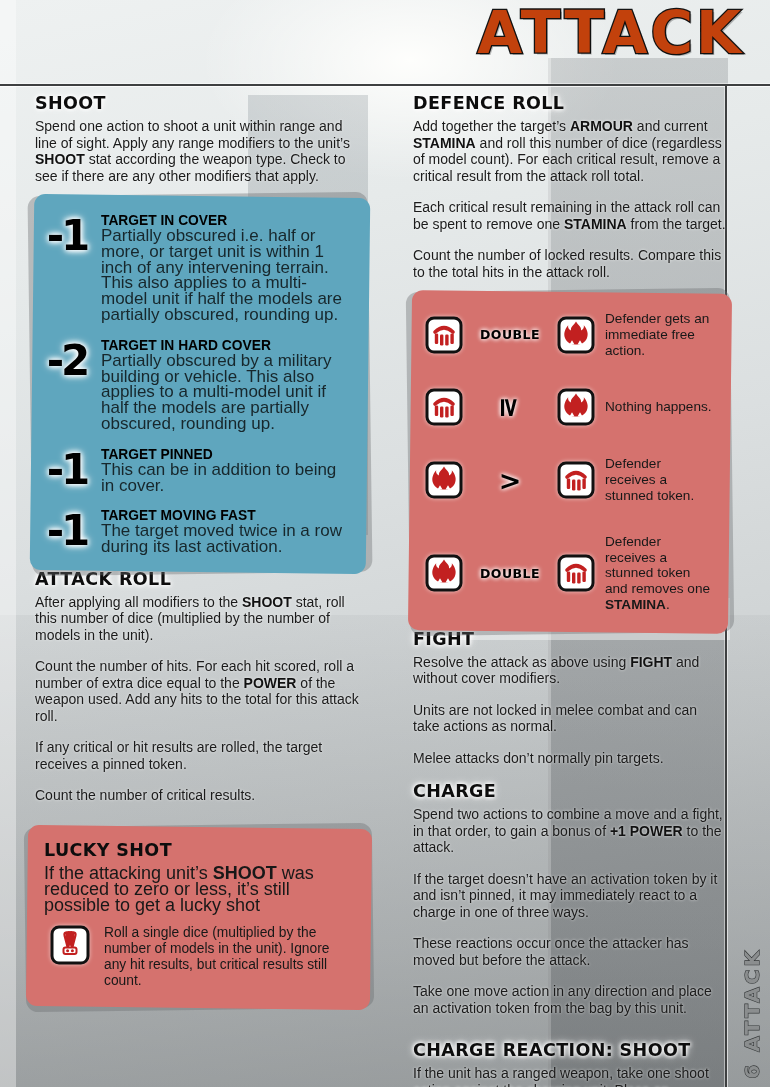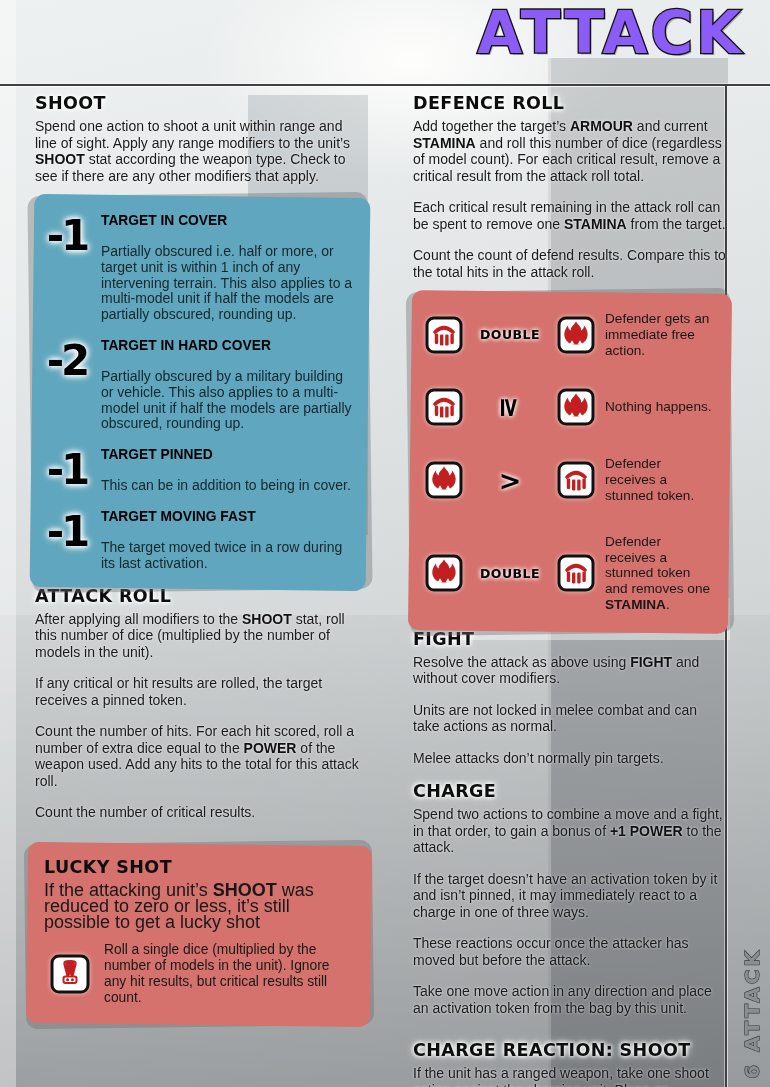--- a/index.html
+++ b/index.html
@@ -25,21 +25,21 @@
 
   
   .hrule { position:absolute; left:0; top:84px; width:770px; height:2px; background:#3e4041;
     box-shadow:0 1px 0 rgba(255,255,255,.8), 0 -1px 0 rgba(255,255,255,.45); }
   .vrule { position:absolute; left:725px; top:86px; width:2px; height:1001px; background:#3e4041;
     box-shadow:1px 0 0 rgba(255,255,255,.7), -1px 0 0 rgba(255,255,255,.45); }
 
   
   .page-title { position:absolute; top:4px; right:26px;
     font-family:"DejaVu Sans", sans-serif; font-weight:900; font-size:58px; line-height:1;
-    letter-spacing:3px; color:#8b5cf6; -webkit-text-stroke:2.6px #141414; paint-order:stroke fill;
+    letter-spacing:3px; color:#c2410c; -webkit-text-stroke:2.6px #141414; paint-order:stroke fill;
     text-shadow:2px 2px 0 rgba(0,0,0,.25); }
 
   
   .col { position:absolute; top:93px; }
   .col-left { left:35px; width:330px; }
   .col-right { left:413px; width:314px; }
 
   h2.sec { font-family:"DejaVu Sans", sans-serif; font-weight:900; font-size:17.5px; letter-spacing:.4px;
     color:#0d0d0d; margin:0 0 5px;
     text-shadow:0 0 4px #fff, 0 0 4px #fff, 0 0 9px rgba(255,255,255,.95); }
@@ -58,39 +58,39 @@
   .panel p, .panel .mod-text, .panel .res-text { text-shadow:none; }
 
   
   .mod-row { display:flex; gap:8px; margin-bottom:15px; }
   .mod-row:last-child { margin-bottom:4px; }
   .mod-val { flex:none; width:52px; text-align:center; font-family:"DejaVu Sans", sans-serif;
     font-weight:900; font-size:42px; line-height:.95; letter-spacing:-3px; color:#000; padding-top:3px;
     text-shadow:0 0 5px #fff, 0 0 6px #fff, 0 0 10px rgba(255,255,255,.9); }
   .mod-body { flex:1; }
   .mod-title { font-size:13.8px; font-weight:700; color:#000000; }
-  .mod-text { font-size:14px; line-height:15.8px; color:#17272c;margin-top:16px; }
+  .mod-text { font-size:17px; line-height:15.8px; color:#17272c; }
 
   
   .res-row { display:flex; align-items:center; gap:10px; margin-bottom:30px; }
   .res-row:last-child { margin-bottom:2px; }
   .res-icons { flex:none; width:170px; display:flex; align-items:center; }
   .die { flex:none; filter:drop-shadow(0 0 2px rgba(255,255,255,.6)); }
   .op { flex:1; text-align:center; font-family:"DejaVu Sans", sans-serif; font-weight:900; color:#000;
     text-shadow:0 0 4px #fff, 0 0 5px #fff; }
   .op-double { font-size:12.5px; letter-spacing:.5px; }
   .op-gt { font-size:27px; line-height:1; }
   .op-gte { font-size:27px; line-height:1; }
   .op-gte span { display:inline-block; transform:rotate(90deg); }
   .res-text { font-size:13.6px; line-height:15.8px; color:#181818; }
   .res-text b { font-weight:700; }
 
   
   .lucky-intro { font-size:18px; line-height:16px; color:#181818; margin:2px 0 12px; }
-  .lucky-row { display:flex; gap:14px; align-items:center; padding-left:6px; }
+  .lucky-row { display:flex; gap:14px; align-items:flex-start; padding-left:6px; }
   .lucky-text { font-size:13.8px; line-height:16px; color:#181818; }
 
   
   .mt-panel { margin-top:13px; }
   .mt-sec { margin-top:24px; }
   .mt-sec-sm { margin-top:17px; }
 
   
   .page-footer { position:absolute; right:0px; bottom:8px; width:30px; text-align:center;
     writing-mode:vertical-rl; transform:rotate(180deg);
@@ -175,43 +175,43 @@
       <div class="mod-val">-1</div>
       <div class="mod-body">
         <div class="mod-title">TARGET MOVING FAST</div>
         <div class="mod-text">The target moved twice in a row during its last activation.</div>
       </div>
     </div>
   </div>
 
   <h2 class="sec mt-sec">ATTACK ROLL</h2>
   <p class="body">After applying all modifiers to the <b>SHOOT</b> stat, roll this number of dice (multiplied by the number of models in the unit).</p>
+  <p class="body">Count the number of hits. For each hit scored, roll a number of extra dice equal to the <b>POWER</b> of the weapon used. Add any hits to the total for this attack roll.</p>
   <p class="body">If any critical or hit results are rolled, the target receives a pinned token.</p>
-  <p class="body">Count the number of hits. For each hit scored, roll a number of extra dice equal to the <b>POWER</b> of the weapon used. Add any hits to the total for this attack roll.</p>
   <p class="body">Count the number of critical results.</p>
 
   <div class="panel panel-red" style="margin-top:26px; margin-left:-5px; width:338px; padding:10px 14px 16px;">
     <h2 class="sec" style="text-shadow:none;">LUCKY SHOT</h2>
     <p class="lucky-intro">If the attacking unit’s <b>SHOOT</b> was reduced to zero or less, it’s still possible to get a lucky shot</p>
     <div class="lucky-row">
       <svg class="die" width="40" height="40" viewBox="0 0 40 40">
           <use href="#die-crit"></use>
         </svg>
       <div class="lucky-text">Roll a single dice (multiplied by the number of models in the unit). Ignore any hit results, but critical results still count.</div>
     </div>
   </div>
 
 </div>
 
 <div class="col col-right">
 
   <h2 class="sec">DEFENCE ROLL</h2>
   <p class="body">Add together the target’s <b>ARMOUR</b> and current <b>STAMINA</b> and roll this number of dice (regardless of model count). For each critical result, remove a critical result from the attack roll total.</p>
   <p class="body">Each critical result remaining in the attack roll can be spent to remove one <b>STAMINA</b> from the target.</p>
-  <p class="body">Count the count of defend results. Compare this to the total hits in the attack roll.</p>
+  <p class="body">Count the number of locked results. Compare this to the total hits in the attack roll.</p>
 
   <div class="panel panel-red" style="margin-top:14px; padding:16px 12px 14px;">
     <div class="res-row">
       <div class="res-icons">
         <svg class="die" width="38" height="38" viewBox="0 0 38 38">
             <use href="#die-defend"></use>
           </svg>
         <div class="op op-double">DOUBLE</div>
         <svg class="die" width="38" height="38" viewBox="0 0 38 38">
             <use href="#die-hit"></use>

